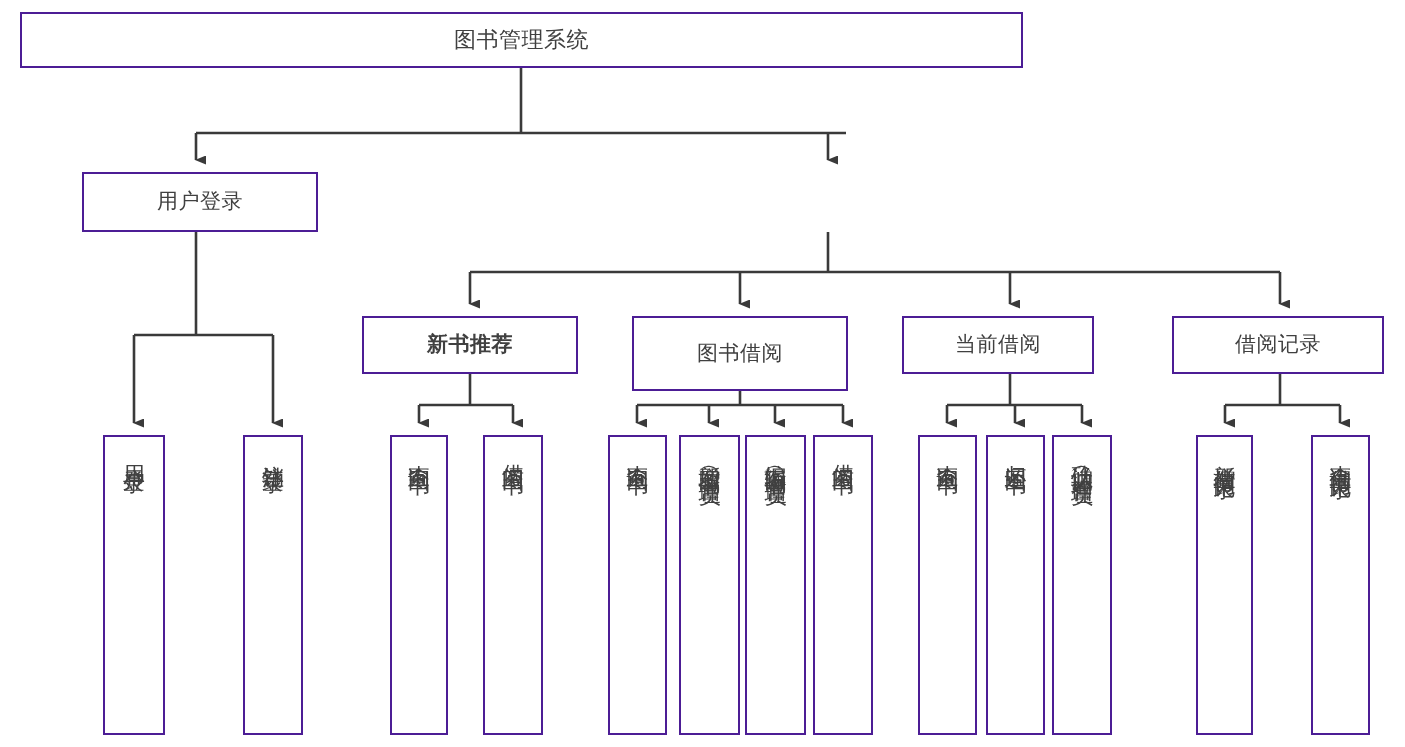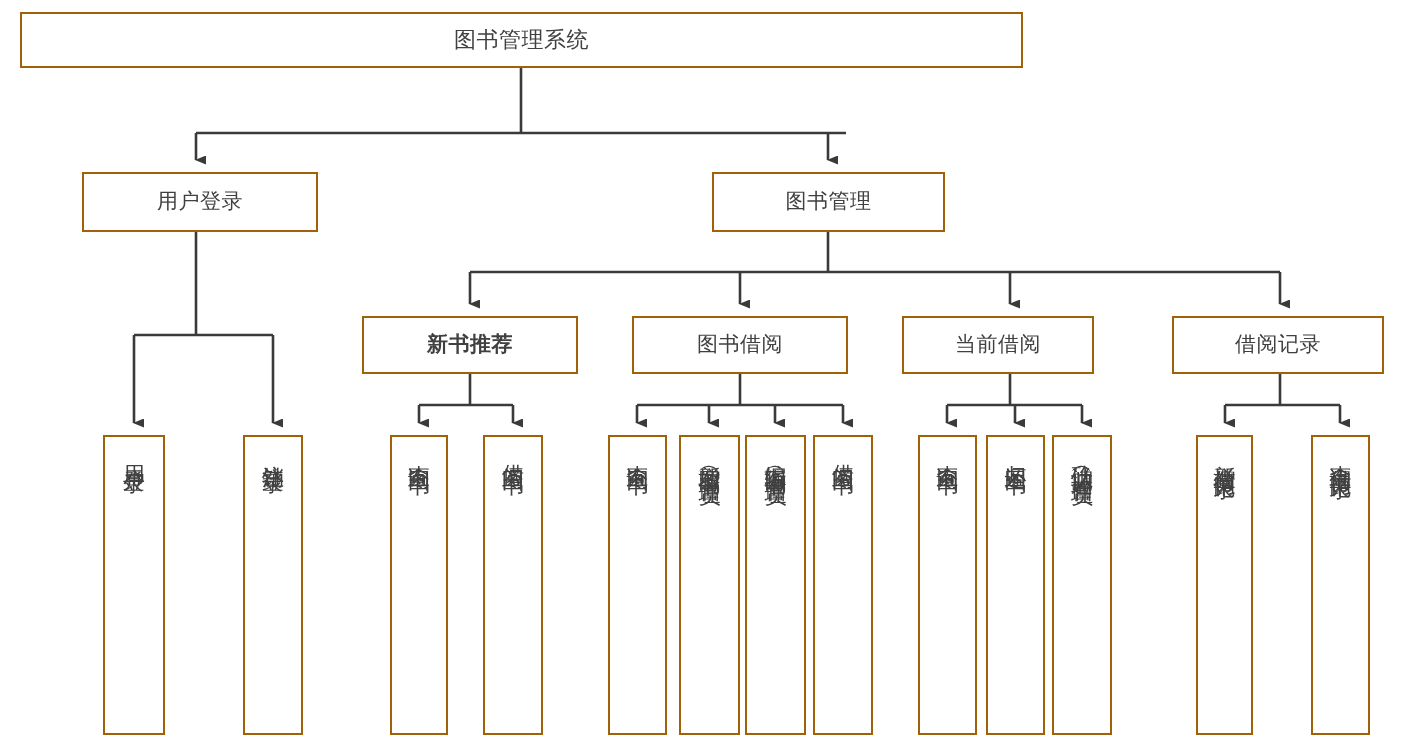--- a/index.html
+++ b/index.html
@@ -23,21 +23,21 @@
     left: 0;
     top: 0;
     width: 1405px;
     height: 747px;
     pointer-events: none;
   }
   .node {
     position: absolute;
     box-sizing: border-box;
     background: #ffffff;
-    border: 2px solid #a16207;
+    border: 2px solid #4c1d95;
     display: flex;
     align-items: center;
     justify-content: center;
     color: #404040;
   }
   .node-label {
     display: block;
     text-align: center;
     line-height: 1.12;
     letter-spacing: 0.5px;
@@ -128,29 +128,26 @@
   </svg>
 
   <div class="node horiz root" style="left:20px; top:12px; width:1003px; height:56px;">
     <span class="node-label">图书管理系统</span>
   </div>
 
   <div class="node horiz" style="left:82px; top:172px; width:236px; height:60px;">
     <span class="node-label">用户登录</span>
   </div>
 
-  <div class="node horiz" style="left:712px; top:172px; width:233px; height:60px;">
-    <span class="node-label">图书管理</span>
-  </div>
 
   <div class="node horiz" style="left:362px; top:316px; width:216px; height:58px;font-weight:bold;">
     <span class="node-label">新书推荐</span>
   </div>
 
-  <div class="node horiz" style="left:632px; top:316px; width:216px; height:58px;">
+  <div class="node horiz" style="left:632px; top:316px; width:216px; height:75px;">
     <span class="node-label">图书借阅</span>
   </div>
 
   <div class="node horiz" style="left:902px; top:316px; width:192px; height:58px;">
     <span class="node-label">当前借阅</span>
   </div>
 
   <div class="node horiz" style="left:1172px; top:316px; width:212px; height:58px;">
     <span class="node-label">借阅记录</span>
   </div>

